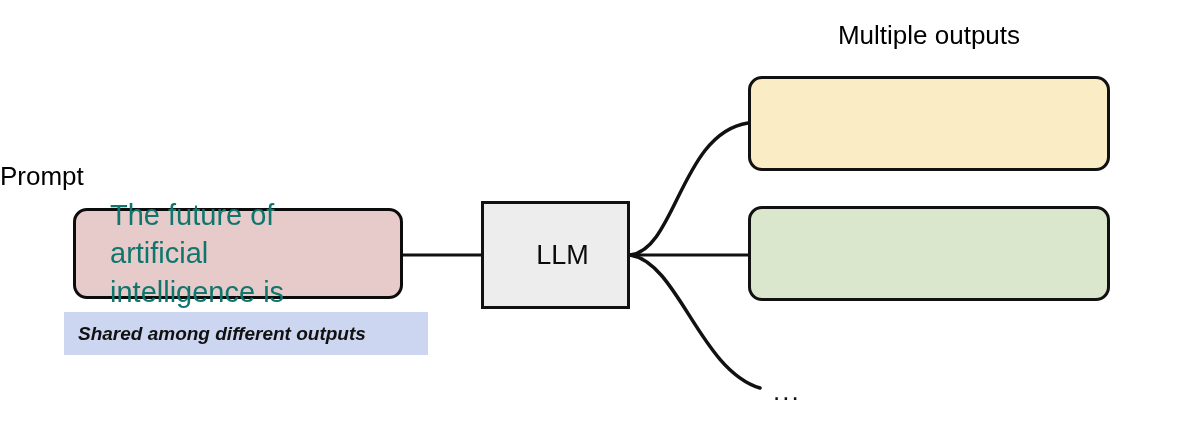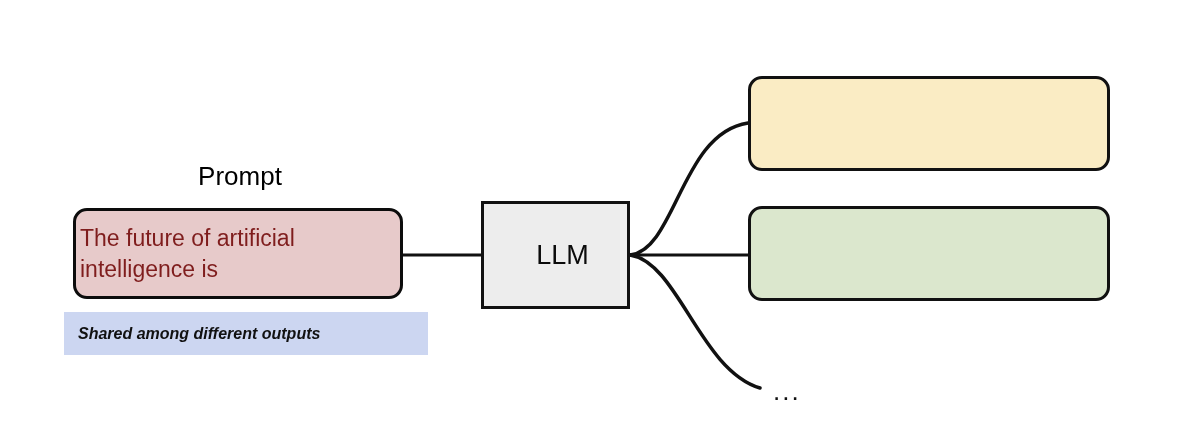--- a/index.html
+++ b/index.html
@@ -36,56 +36,55 @@
     line-height: 1;
     color: #000000;
     white-space: nowrap;
   }
 
   
   #prompt-label {
     left: 0;
     top: 163px;
     width: 480px;
-    text-align: center;
   }
 
   #prompt-box {
     position: absolute;
     left: 73px;
     top: 208px;
     width: 330px;
     height: 91px;
     box-sizing: border-box;
     background: #e7caca;
     border: 3px solid #0c0c0c;
     border-radius: 14px;
     display: flex;
     align-items: center;
   }
   #prompt-text {
-    font-size: 23px;
+    font-size: 29px;
     line-height: 1.32;
-    padding: 0 4px;
-    color: #7f1d1d;
+    padding: 0 34px;
+    color: #0f766e;
     white-space: pre-line;
   }
 
   #shared-banner {
     position: absolute;
     left: 64px;
     top: 312px;
     width: 364px;
     height: 43px;
     background: #ccd6f1;
     display: flex;
     align-items: center;
   }
   #shared-banner-text {
-    font-size: 16px;
+    font-size: 19px;
     font-style: italic;
     font-weight: bold;
     padding-left: 14px;
     color: #111111;
     white-space: nowrap;
   }
 
   
   #llm-box {
     position: absolute;
@@ -166,20 +165,21 @@
   </div>
 
   <div id="shared-banner">
     <div id="shared-banner-text">Shared among different outputs</div>
   </div>
 
   <div id="llm-box">
     <div id="llm-text">LLM</div>
   </div>
 
+  <div class="label" id="outputs-label">Multiple outputs</div>
 
   <div class="output-box" id="output-box-1">
     <span></span>
   </div>
 
   <div class="output-box" id="output-box-2">
     <span></span>
   </div>
 
   <div id="ellipsis">...</div>

